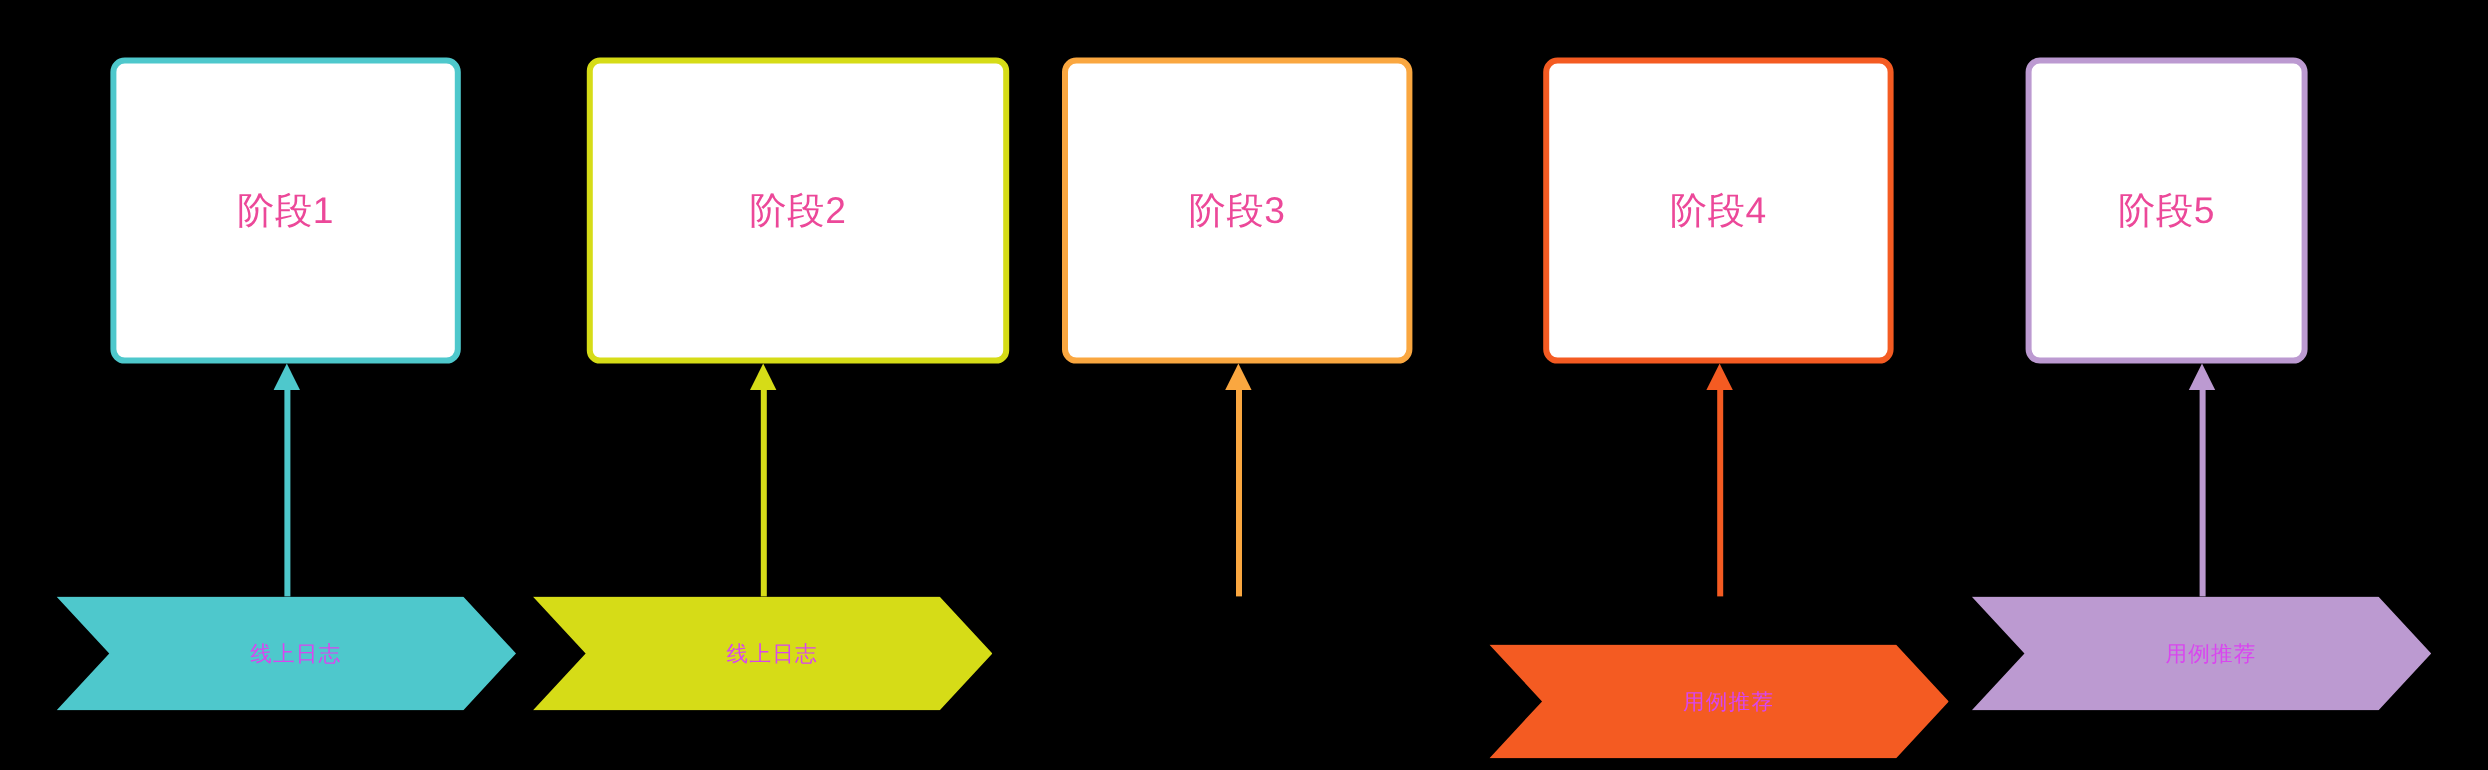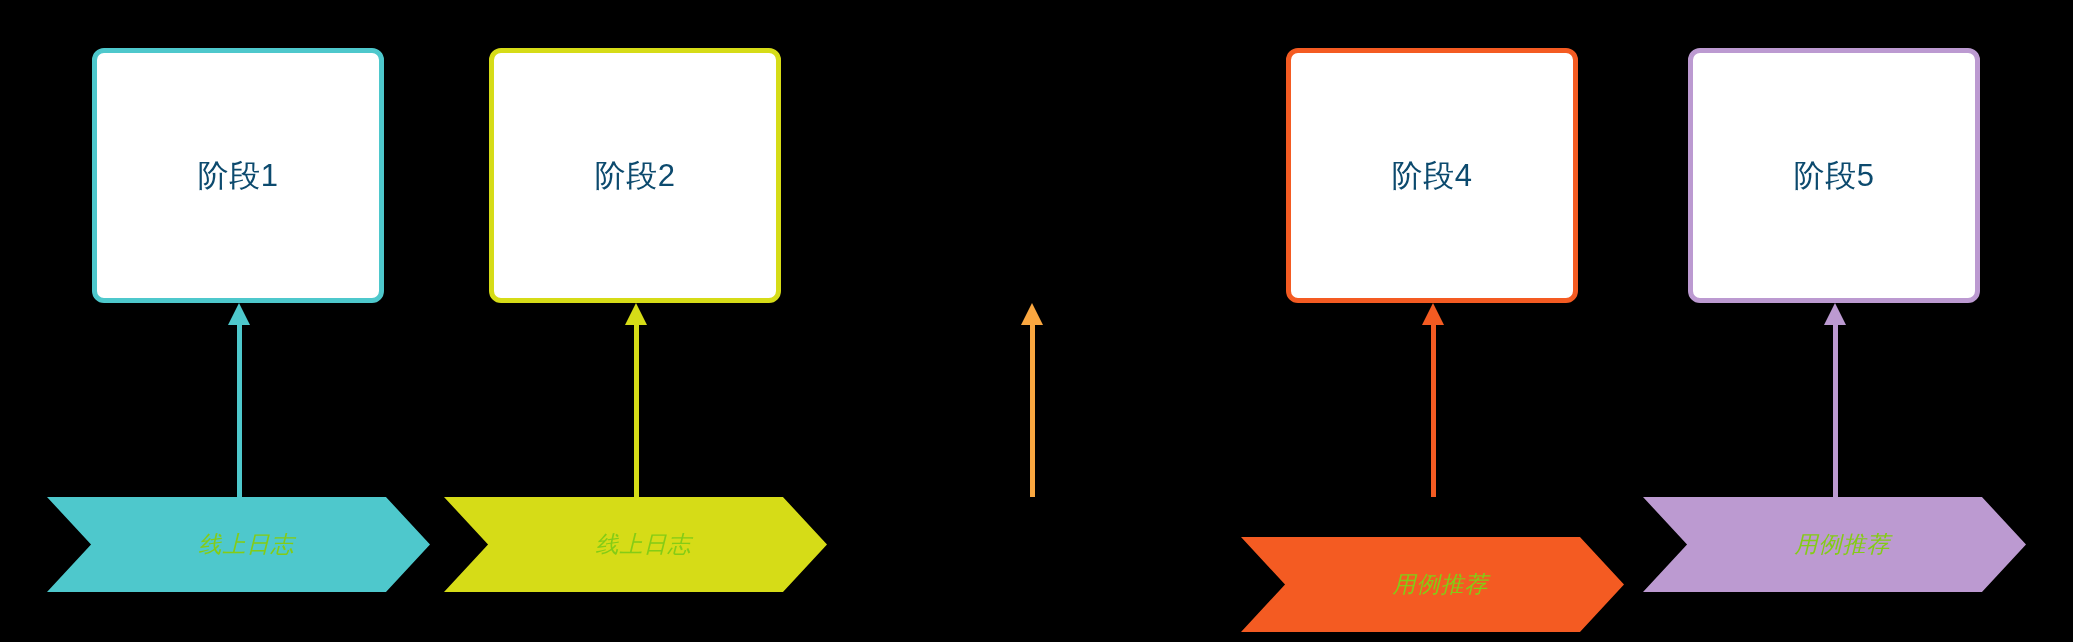--- a/index.html
+++ b/index.html
@@ -32,21 +32,21 @@
     border-style: solid;
     border-width: 5px;
     border-radius: 12px;
     box-sizing: border-box;
     display: flex;
     align-items: center;
     justify-content: center;
   }
   .stage-label {
     font-size: 31px;
-    color: #0c4a6e;
+    color: #ec4899;
     font-weight: 400;
     letter-spacing: 0.5px;
     line-height: 1;
     user-select: none;
   }
 
   
   .connector-stem {
     position: absolute;
     width: 5px;
@@ -80,63 +80,65 @@
       0% 0%,
       88.5% 0%,
       100% 50%,
       88.5% 100%,
       0% 100%,
       11.5% 50%
     );
   }
   .banner-text {
     position: relative;
-    font-size: 23px;
-    color: #84cc16;
+    font-size: 18px;
+    color: #d946ef;
     letter-spacing: 1px;
     line-height: 1;
     user-select: none;
     transform: translateX(8px);
-    font-style: italic;
   }
 </style>
 </head>
 <body>
 
 <div id="canvas">
     <div class="stage-box" style="left: 92px; width: 292px; border-color: rgb(78, 200, 204);">
       <span class="stage-label">阶段1</span>
     </div>
     <div class="connector-stem" style="left: 237px; top: 325px; height: 172px; background: rgb(78, 200, 204);"></div>
     <div class="connector-arrow" style="left: 228px; top: 303px; border-bottom-color: rgb(78, 200, 204);"></div>
     <div class="banner" style="left: 47px; width: 383px;">
       <div class="banner-shape" style="background: rgb(78, 200, 204);"></div>
       <span class="banner-text">线上日志</span>
     </div>
-    <div class="stage-box" style="left: 489px; width: 292px; border-color: rgb(214, 220, 23);">
+    <div class="stage-box" style="left: 489px; width: 352px; border-color: rgb(214, 220, 23); border-radius: 11px;">
       <span class="stage-label">阶段2</span>
     </div>
     <div class="connector-stem" style="left: 634px; top: 325px; height: 172px; background: rgb(214, 220, 23);"></div>
     <div class="connector-arrow" style="left: 625px; top: 303px; border-bottom-color: rgb(214, 220, 23);"></div>
     <div class="banner" style="left: 444px; width: 383px;">
       <div class="banner-shape" style="background: rgb(214, 220, 23);"></div>
       <span class="banner-text">线上日志</span>
+    </div>
+    <div class="stage-box" style="left: 885px; width: 292px; border-color: rgb(250, 167, 64);">
+      <span class="stage-label">阶段3</span>
     </div>
     <div class="connector-stem" style="left: 1030px; top: 325px; height: 172px; background: rgb(250, 167, 64);"></div>
     <div class="connector-arrow" style="left: 1021px; top: 303px; border-bottom-color: rgb(250, 167, 64);"></div>
     <div class="stage-box" style="left: 1286px; width: 292px; border-color: rgb(244, 91, 34);">
       <span class="stage-label">阶段4</span>
     </div>
     <div class="connector-stem" style="left: 1431px; top: 325px; height: 172px; background: rgb(244, 91, 34);"></div>
     <div class="connector-arrow" style="left: 1422px; top: 303px; border-bottom-color: rgb(244, 91, 34);"></div>
     <div class="banner" style="left: 1241px; width: 383px; margin-top: 40px;">
       <div class="banner-shape" style="background: rgb(244, 91, 34);"></div>
       <span class="banner-text">用例推荐</span>
     </div>
-    <div class="stage-box" style="left: 1688px; width: 292px; border-color: rgb(188, 154, 209);">
+    <div class="stage-box" style="left: 1688px; width: 235px; border-color: rgb(188, 154, 209);">
       <span class="stage-label">阶段5</span>
     </div>
     <div class="connector-stem" style="left: 1833px; top: 325px; height: 172px; background: rgb(188, 154, 209);"></div>
     <div class="connector-arrow" style="left: 1824px; top: 303px; border-bottom-color: rgb(188, 154, 209);"></div>
     <div class="banner" style="left: 1643px; width: 383px;">
       <div class="banner-shape" style="background: rgb(188, 154, 209);"></div>
       <span class="banner-text">用例推荐</span>
     </div>
   </div>
 

